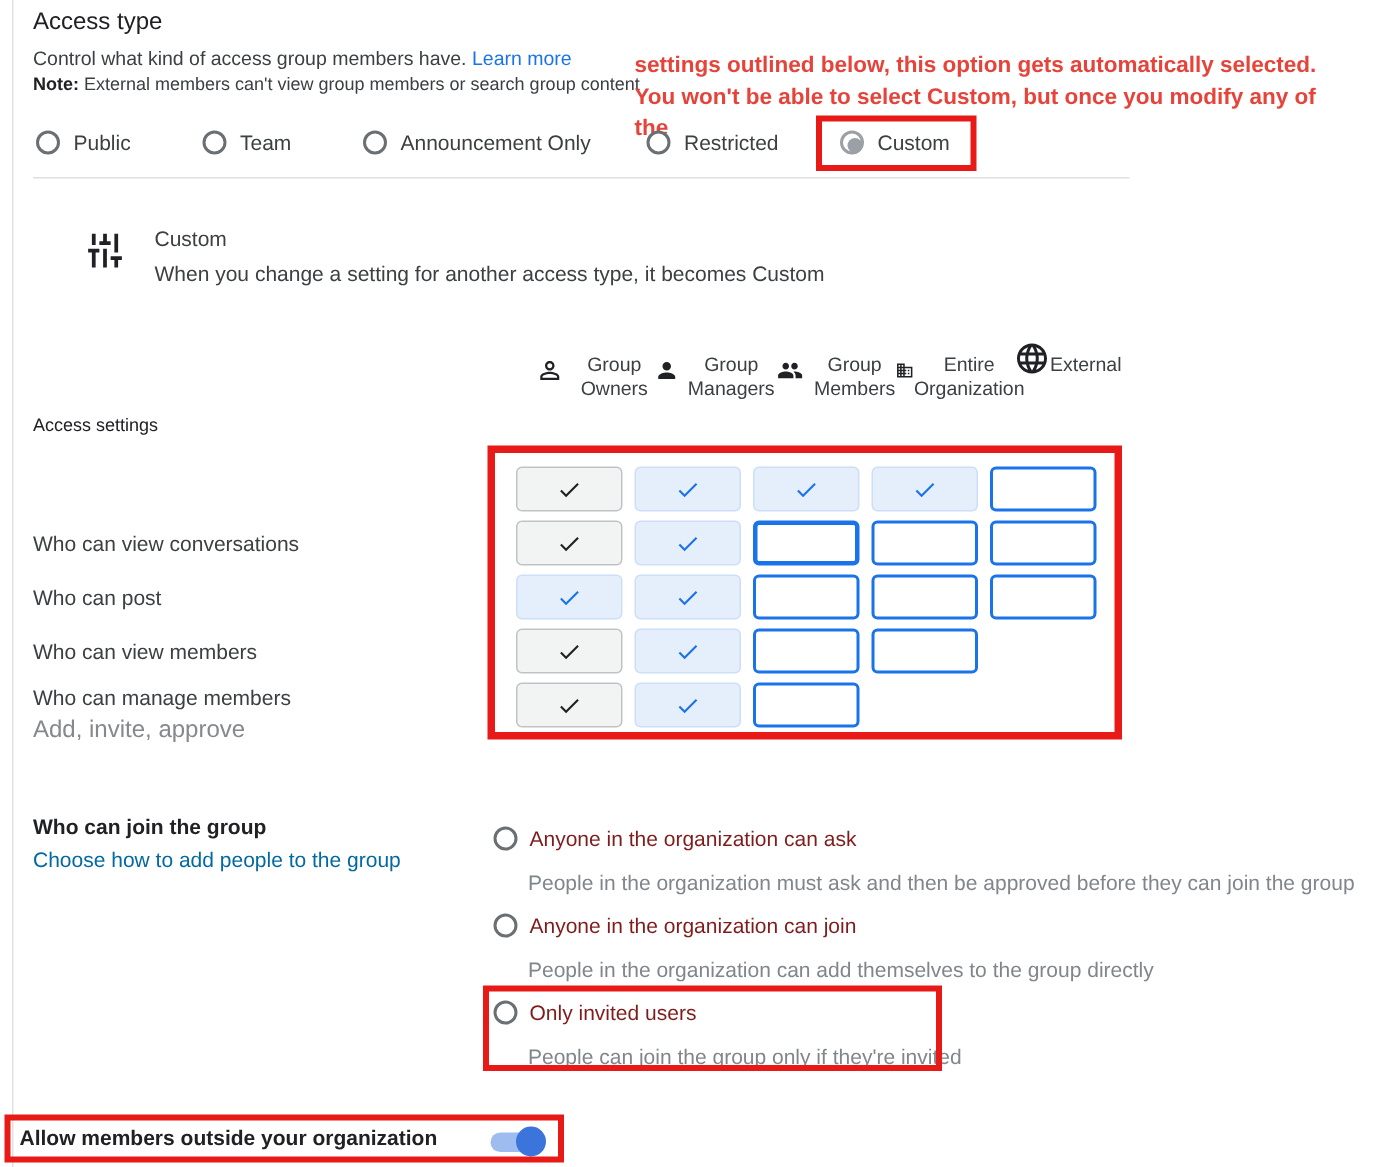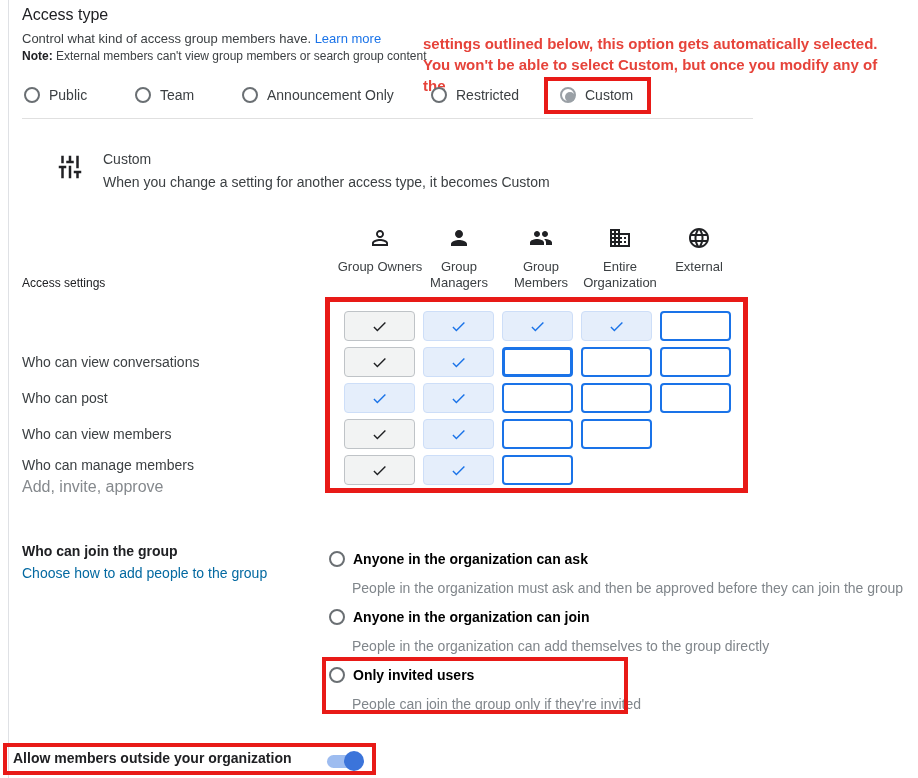--- a/index.html
+++ b/index.html
@@ -35,21 +35,21 @@
   #invited-red-box { left:322px; top:657px; width:306px; height:57px; }
   #toggle-red-box { left:3px; top:743px; width:373px; height:32px; }
 
   #divider { left:22px; top:118px; width:731px; height:1px; background:#e0e0e0; }
 
   #custom-icon { left:55px; top:152px; width:30px; height:30px; color:#202124; }
   #custom-icon svg { transform:rotate(90deg); }
   #custom-title { left:103px; top:151px; font-size:14px; color:#3c4043; }
   #custom-desc { left:103px; top:174px; font-size:14px; color:#3c4043; }
 
-  .col-head { top:226px; width:86px; display:flex; flex-direction:column; align-items:center; }
+  .col-head { top:226px; width:86px; display:flex; align-items:center;margin-left:20px; }
   .col-head svg { width:24px; height:24px; color:#202124; }
   .col-label { margin-top:9px; font-size:13px; line-height:16px; color:#3c4043; text-align:center; }
 
   #access-settings-heading { left:22px; top:276px; font-size:12px; font-weight:500; color:#202124; }
 
   .row-label { left:22px; font-size:14px; color:#3c4043; }
   .row-sublabel { left:22px; font-size:16px; color:#85898d; }
 
   .cell { position:absolute; width:71px; height:30px; border-radius:4px;
     display:flex; align-items:center; justify-content:center; }
@@ -57,21 +57,21 @@
   .cell.checked-disabled { background:#f2f3f3; border:1px solid #bfc3c7; color:#202124; }
   .cell.checked { background:#e5eefb; border:1px solid #cddef8; color:#1a73e8; }
   .cell.empty { background:#fff; border:2px solid #1a73e8; }
   .cell.empty-focused { background:#fff; border:3px solid #1a73e8; }
 
   #join-heading { left:22px; top:543px; font-size:14px; font-weight:700; color:#202124; }
   #join-subheading { left:22px; top:565px; font-size:14px; color:#0369a1; }
 
   .join-option { height:18px; display:flex; align-items:center; gap:8px; left:329px; }
   .join-desc { left:352px; font-size:14px; color:#80868b; }
-  .join-option .radio-label { color:#000000; font-weight:700; }
+  .join-option .radio-label { color:#7f1d1d; font-weight:400; }
 
   #toggle-label { left:13px; top:750px; font-size:14px; font-weight:700; color:#202124; }
   #toggle { left:326px; top:751px; width:40px; height:20px; cursor:pointer; }
   #toggle .track { position:absolute; left:1px; top:4px; width:35px; height:13px;
     border-radius:7px; background:#9dbcf0; }
   #toggle .thumb { position:absolute; left:18px; top:0; width:20px; height:20px;
     border-radius:50%; background:#3b74da; }
 </style>
 </head>
 <body>

